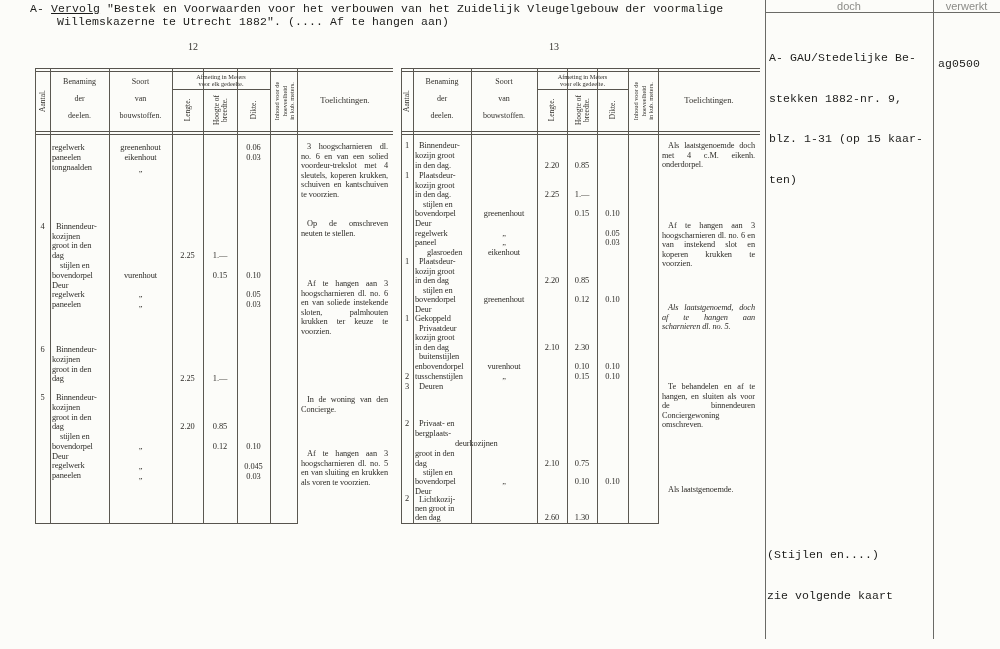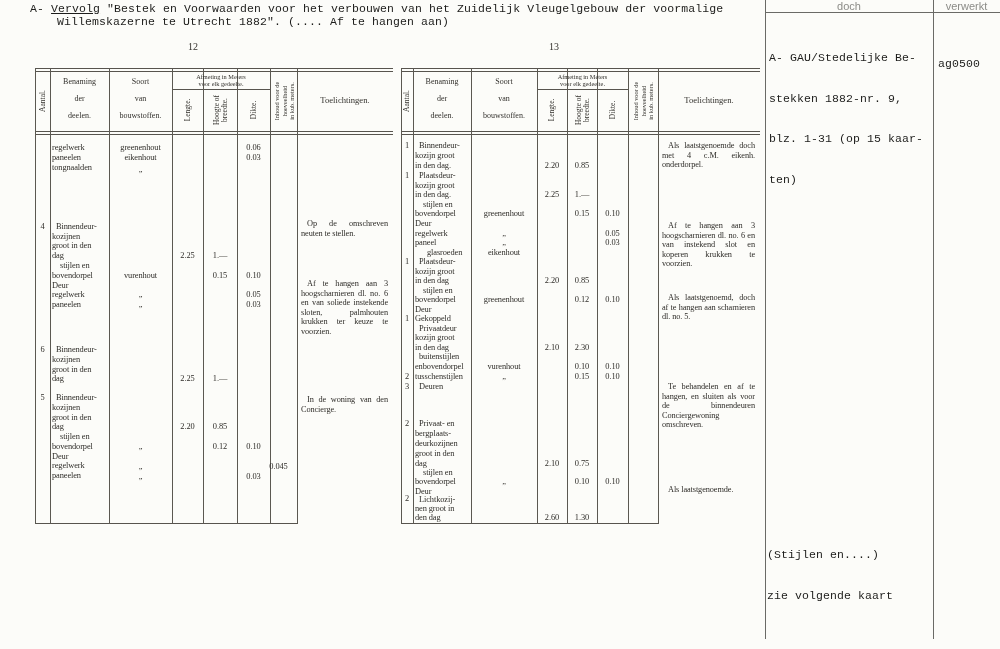--- a/index.html
+++ b/index.html
@@ -121,25 +121,27 @@
       <div class="bcell" style="top: 203px; left: 168px; width: 34px; text-align: center;">0.15</div>
       <div class="bcell" style="top: 306px; left: 168px; width: 34px; text-align: center;">1.—</div>
       <div class="bcell" style="top: 354px; left: 168px; width: 34px; text-align: center;">0.85</div>
       <div class="bcell" style="top: 374px; left: 168px; width: 34px; text-align: center;">0.12</div>
       <div class="bcell" style="top: 75px; left: 202px; width: 33px; text-align: center;">0.06</div>
       <div class="bcell" style="top: 85px; left: 202px; width: 33px; text-align: center;">0.03</div>
       <div class="bcell" style="top: 203px; left: 202px; width: 33px; text-align: center;">0.10</div>
       <div class="bcell" style="top: 222px; left: 202px; width: 33px; text-align: center;">0.05</div>
       <div class="bcell" style="top: 232px; left: 202px; width: 33px; text-align: center;">0.03</div>
       <div class="bcell" style="top: 374px; left: 202px; width: 33px; text-align: center;">0.10</div>
-      <div class="bcell" style="top: 394px; left: 202px; width: 33px; text-align: center; padding-left: 25px;">0.045</div>
+      <div class="bcell" style="top: 394px; left: 202px; width: 33px; text-align: center;">0.045</div>
       <div class="bcell" style="top: 404px; left: 202px; width: 33px; text-align: center;">0.03</div>
+      <div class="para" style="top: 74px; left: 266px; width: 87px;">3 hoogscharnieren dl. no. 6 en van een solied voordeur-trekslot met 4 sleutels, koperen krukken, schuiven en kantschuiven te voorzien.</div>
       <div class="para" style="top: 151px; left: 266px; width: 87px;">Op de omschreven neuten te stellen.</div>
       <div class="para" style="top: 211px; left: 266px; width: 87px;">Af te hangen aan 3 hoogscharnieren dl. no. 6 en van soliede instekende sloten, palmhouten krukken ter keuze te voorzien.</div>
       <div class="para" style="top: 327px; left: 266px; width: 87px;">In de woning van den Concierge.</div>
+      <div class="para" style="top: 381px; left: 266px; width: 87px;">Af te hangen aan 3 hoogscharnieren dl. no. 5 en van sluiting en krukken als voren te voorzien.</div>
     </div>
   <div class="tbl" style="left: 401px; width: 359px;">
       <div class="pagenum" style="left: 148px;">13</div>
       <div class="hrule dbl" style="top: 0px; left: 0px; width: 359px;"></div>
       <div class="hrule dbl" style="top: 63px; left: 0px; width: 359px;"></div>
       <div class="hrule" style="top: 21px; left: 136px; width: 91px;"></div>
       <div class="hrule" style="top: 455px; left: 0px; width: 257px;"></div>
       <div class="vrule" style="left: 0px; top: 0px; height: 456px;"></div>
       <div class="vrule" style="left: 12px; top: 0px; height: 456px;"></div>
       <div class="vrule" style="left: 70px; top: 0px; height: 456px;"></div>
@@ -204,21 +206,21 @@
       <div class="bcell" style="top: 246px; left: 14px;">Gekoppeld</div>
       <div class="bcell" style="top: 256px; left: 18px;">Privaatdeur</div>
       <div class="bcell" style="top: 265px; left: 14px;">kozijn groot</div>
       <div class="bcell" style="top: 275px; left: 14px;">in den dag</div>
       <div class="bcell" style="top: 284px; left: 18px;">buitenstijlen</div>
       <div class="bcell" style="top: 294px; left: 14px;">enbovendorpel</div>
       <div class="bcell" style="top: 304px; left: 14px;">tusschenstijlen</div>
       <div class="bcell" style="top: 314px; left: 18px;">Deuren</div>
       <div class="bcell" style="top: 351px; left: 18px;">Privaat- en</div>
       <div class="bcell" style="top: 361px; left: 14px;">bergplaats-</div>
-      <div class="bcell" style="top: 371px; left: 14px;">deurkozijnen</div>
+      <div class="bcell" style="top: 371px; left: 14px; padding-left: 40px;">deurkozijnen</div>
       <div class="bcell" style="top: 381px; left: 14px;">groot in den</div>
       <div class="bcell" style="top: 391px; left: 14px;">dag</div>
       <div class="bcell" style="top: 400px; left: 22px;">stijlen en</div>
       <div class="bcell" style="top: 409px; left: 14px;">bovendorpel</div>
       <div class="bcell" style="top: 419px; left: 14px;">Deur</div>
       <div class="bcell" style="top: 427px; left: 18px;">Lichtkozij-</div>
       <div class="bcell" style="top: 436px; left: 14px;">nen groot in</div>
       <div class="bcell" style="top: 445px; left: 14px;">den dag</div>
       <div class="bcell" style="top: 141px; left: 70px; width: 66px; text-align: center;">greenenhout</div>
       <div class="bcell" style="top: 161px; left: 70px; width: 66px; text-align: center;">„</div>
@@ -247,21 +249,21 @@
       <div class="bcell" style="top: 445px; left: 166px; width: 30px; text-align: center;">1.30</div>
       <div class="bcell" style="top: 141px; left: 196px; width: 31px; text-align: center;">0.10</div>
       <div class="bcell" style="top: 161px; left: 196px; width: 31px; text-align: center;">0.05</div>
       <div class="bcell" style="top: 170px; left: 196px; width: 31px; text-align: center;">0.03</div>
       <div class="bcell" style="top: 227px; left: 196px; width: 31px; text-align: center;">0.10</div>
       <div class="bcell" style="top: 294px; left: 196px; width: 31px; text-align: center;">0.10</div>
       <div class="bcell" style="top: 304px; left: 196px; width: 31px; text-align: center;">0.10</div>
       <div class="bcell" style="top: 409px; left: 196px; width: 31px; text-align: center;">0.10</div>
       <div class="para" style="top: 73px; left: 261px; width: 93px;">Als laatstgenoemde doch met 4 c.M. eikenh. onderdorpel.</div>
       <div class="para" style="top: 153px; left: 261px; width: 93px;">Af te hangen aan 3 hoogscharnieren dl. no. 6 en van instekend slot en koperen krukken te voorzien.</div>
-      <div class="para" style="top: 225px; left: 261px; width: 93px;">Als laatstgenoemd, doch af te hangen aan scharnieren dl. no. 5.</div>
+      <div class="para" style="top: 235px; left: 261px; width: 93px; font-style: italic;">Als laatstgenoemd, doch af te hangen aan scharnieren dl. no. 5.</div>
       <div class="para" style="top: 314px; left: 261px; width: 93px;">Te behandelen en af te hangen, en sluiten als voor de binnendeuren Conciergewoning omschreven.</div>
       <div class="para" style="top: 417px; left: 261px; width: 93px;">Als laatstgenoemde.</div>
     </div>
 
   <div>
     <div class="sb-label" style="left:765px;width:168px;">doch</div>
     <div class="sb-label" style="left:933px;width:67px;">verwerkt</div>
     <div style="position:absolute;left:765px;top:12px;width:235px;border-top:1px solid #6a6a66;"></div>
     <div style="position:absolute;left:765px;top:0;height:639px;border-left:1px solid #6a6a66;"></div>
     <div style="position:absolute;left:933px;top:0;height:639px;border-left:1px solid #6a6a66;"></div>

